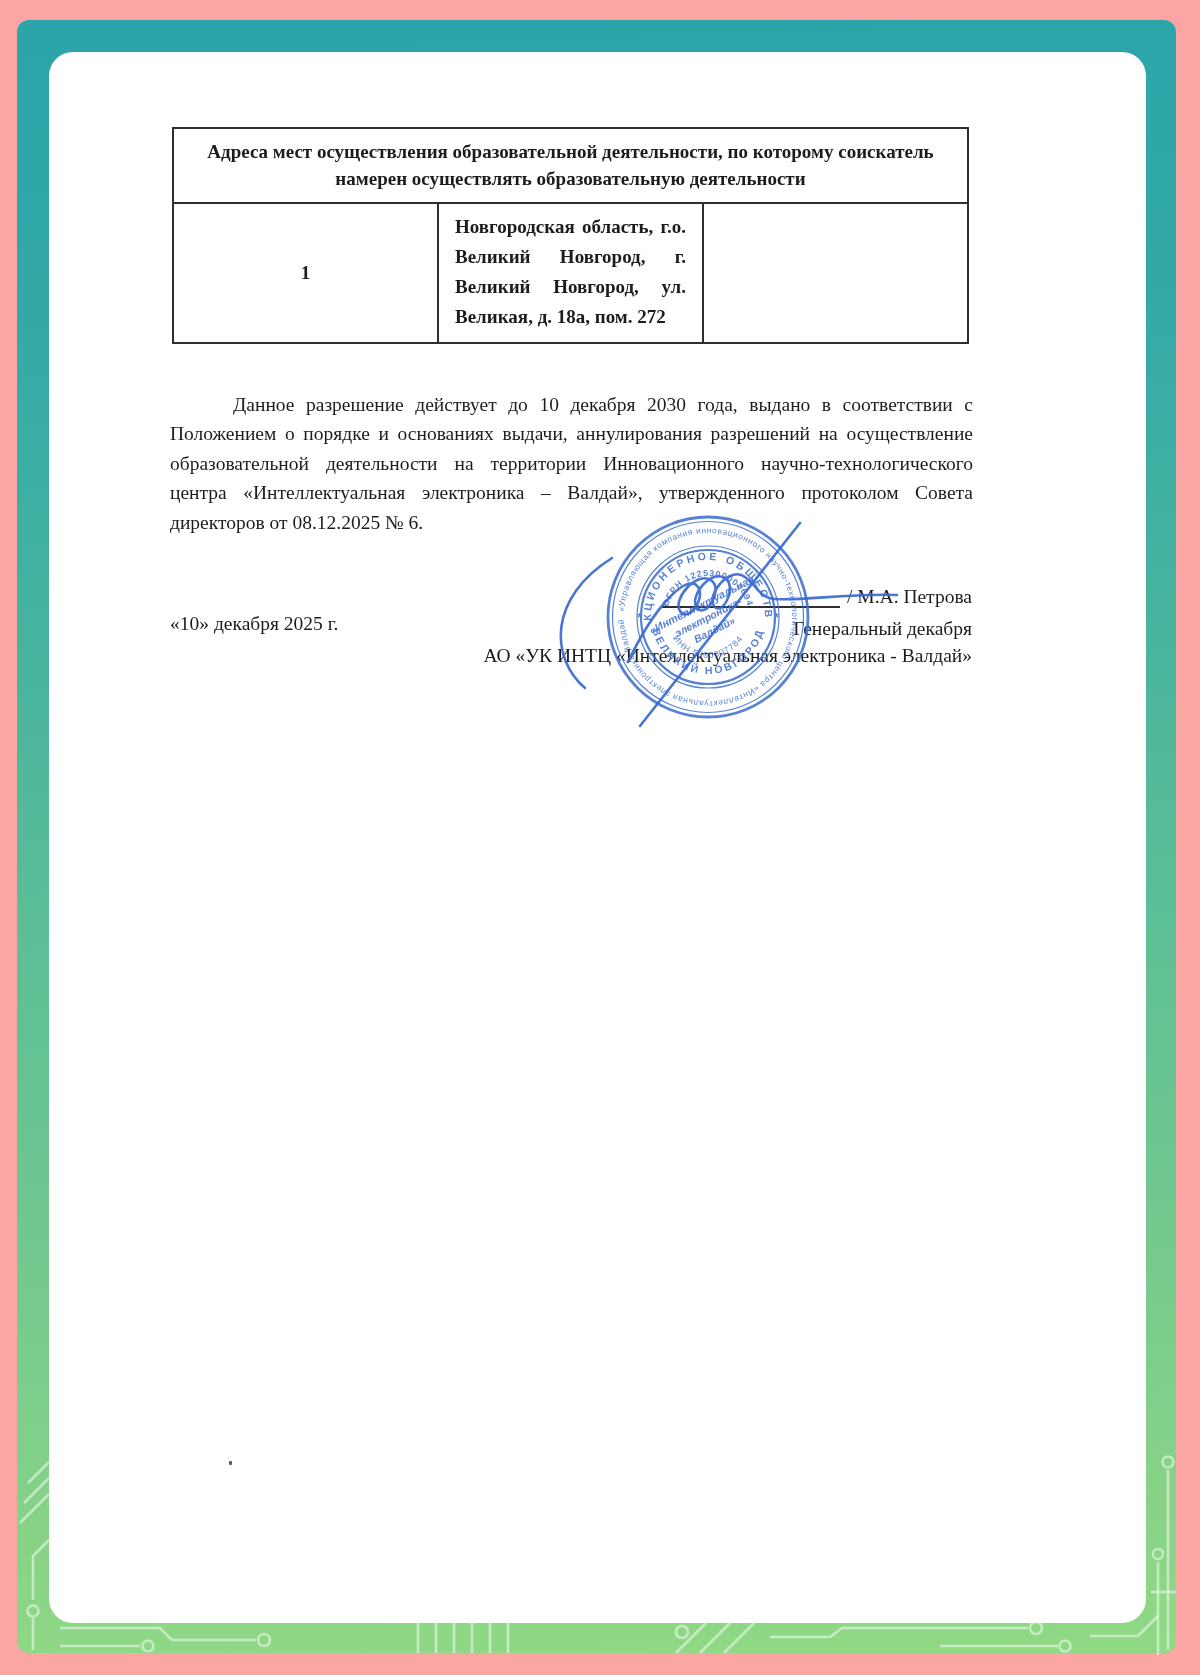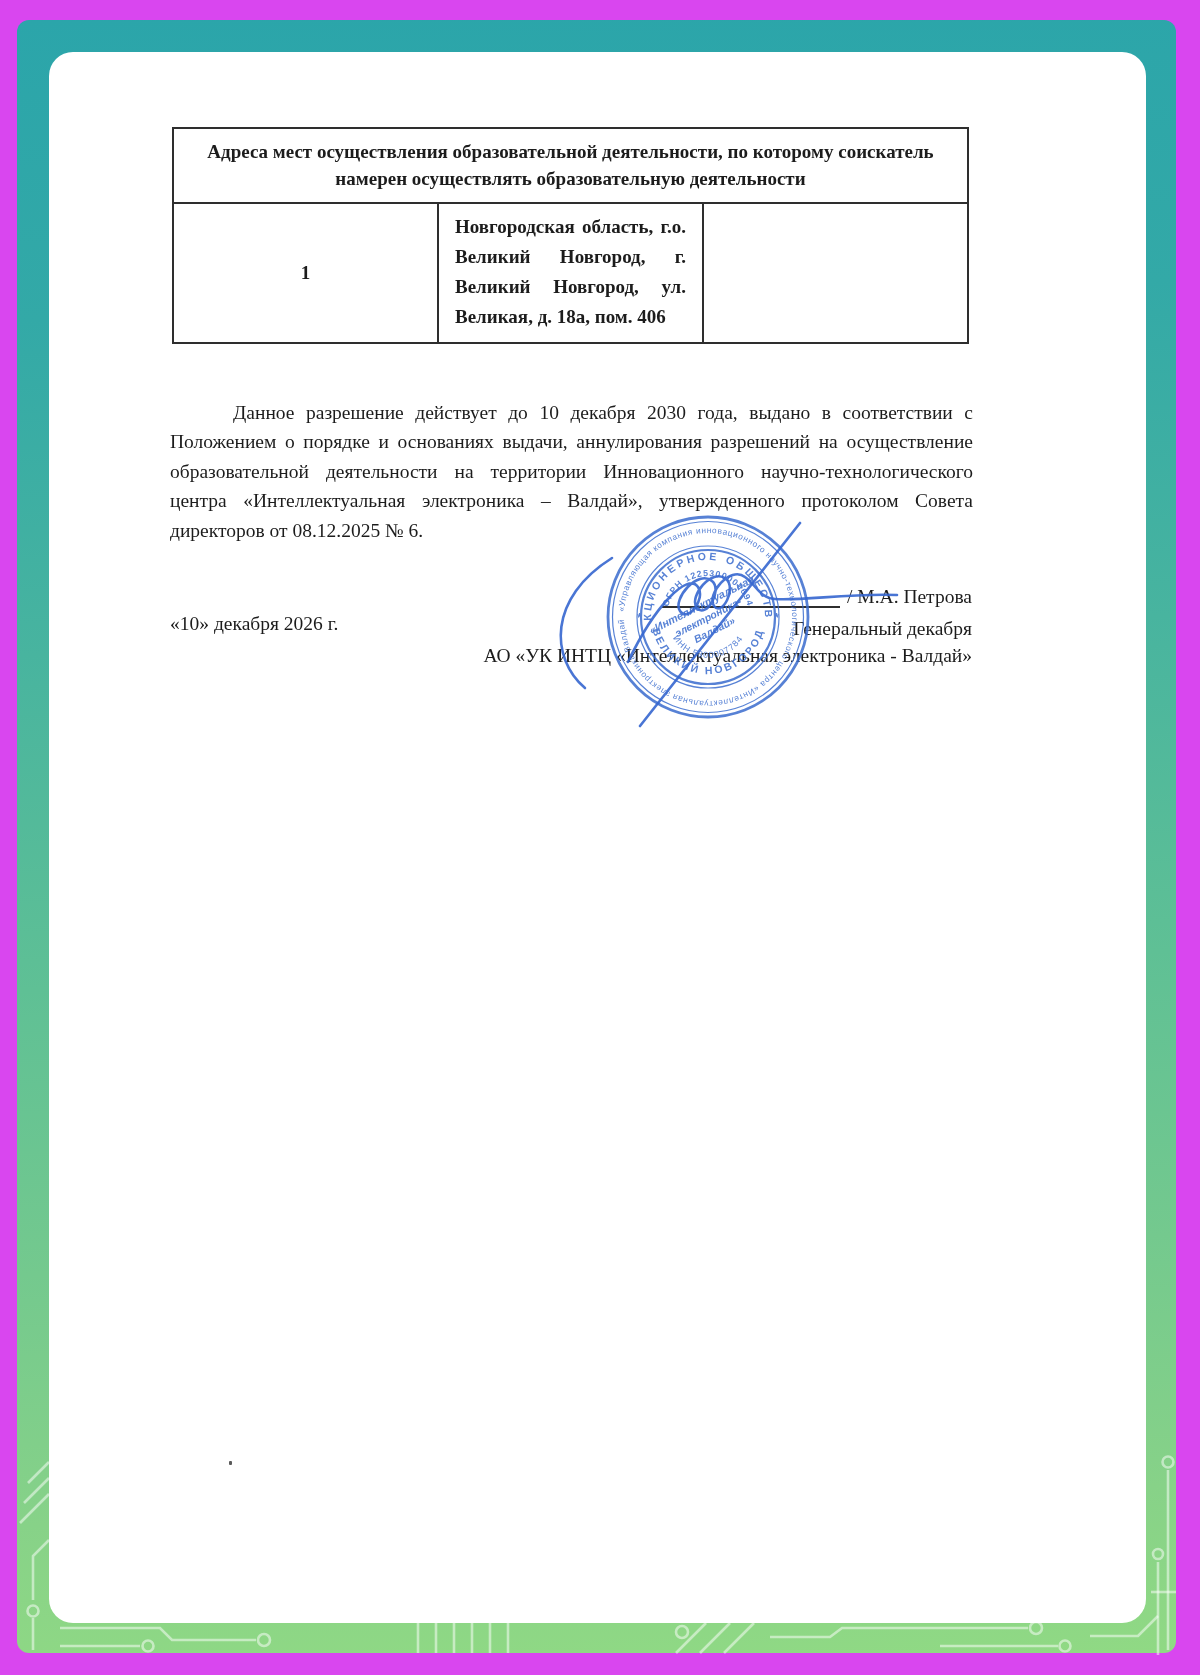--- a/index.html
+++ b/index.html
@@ -1,17 +1,17 @@
 <!DOCTYPE html>
 <html><head>
 <meta charset="utf-8">
 <style>
   html,body{margin:0;padding:0;background:#e9e9e9;}
   .page{
-    position:relative;width:1200px;height:1675px;background:#d946ef;
+    position:relative;width:1200px;height:1675px;background:#fca5a5;
     font-family:"Liberation Serif","DejaVu Serif",serif;color:#1c1c1c;
     overflow:hidden;margin:0 auto;
   }
   
   .frame-band{
     position:absolute;left:17px;top:20px;right:24px;bottom:22px;
     border-radius:12px;
     background:linear-gradient(178deg,#2ba5aa 0%,#33a9a7 18%,#48b49f 38%,#5fc095 58%,#74c98e 75%,#87d288 90%,#90d984 100%);
   }
   .frame-hole{
@@ -32,21 +32,21 @@
   .doc-table .num{
     width:107px;text-align:center;font-weight:bold;font-size:19px;padding:6px 4px;
   }
   .doc-table .addr{
     width:588px;font-weight:bold;font-size:19px;line-height:30px;
     text-align:justify;padding:8px 16px 10px 16px;
   }
   .doc-table .note{width:102px;}
   
   .body-par{
-    position:absolute;left:170px;top:378px;width:803px;
+    position:absolute;left:170px;top:370px;width:803px;
     font-size:19.5px;line-height:29.6px;text-align:justify;text-indent:63px;
   }
   .date-line{position:absolute;left:170px;top:613px;font-size:19.5px;}
   .sig-row1{
     position:absolute;right:228px;top:584px;font-size:19.5px;
     display:flex;align-items:flex-end;z-index:2;
   }
   .sig-line{display:inline-block;width:178px;border-bottom:2px solid #2f2f2f;height:22px;margin-right:7px;}
   .sig-row2{position:absolute;right:228px;top:618px;font-size:19.5px;z-index:2;}
   .sig-row3{position:absolute;right:228px;top:645px;font-size:19.5px;z-index:2;}
@@ -101,29 +101,29 @@
     </g>
   </svg>
 
   <table class="doc-table">
     <tbody>
         <tr>
       <td class="hdr" colspan="3">Адреса мест осуществления образовательной деятельности, по которому соискатель намерен осуществлять образовательную деятельности</td>
     </tr>
     <tr>
       <td class="num">1</td>
-      <td class="addr">Новгородская область, г.о. Великий Новгород, г. Великий Новгород, ул. Великая, д. 18а, пом. 406</td>
+      <td class="addr">Новгородская область, г.о. Великий Новгород, г. Великий Новгород, ул. Великая, д. 18а, пом. 272</td>
       <td class="note"></td>
     </tr>
   </tbody>
     </table>
 
   <p class="body-par">Данное разрешение действует до 10 декабря 2030 года, выдано в соответствии с Положением о порядке и основаниях выдачи, аннулирования разрешений на осуществление образовательной деятельности на территории Инновационного научно-технологического центра «Интеллектуальная электроника – Валдай», утвержденного протоколом Совета директоров от 08.12.2025 № 6.</p>
 
-  <div class="date-line">«10» декабря 2026 г.</div>
+  <div class="date-line">«10» декабря 2025 г.</div>
 
   <div class="sig-row1">
     <span class="sig-line"></span>
     <span>/ М.А. Петрова</span>
   </div>
   <div class="sig-row2">Генеральный декабря</div>
   <div class="sig-row3">АО «УК ИНТЦ «Интеллектуальная электроника - Валдай»</div>
 
   <svg class="stamp-svg" width="222" height="222" viewBox="0 0 222 222">
     <defs>

